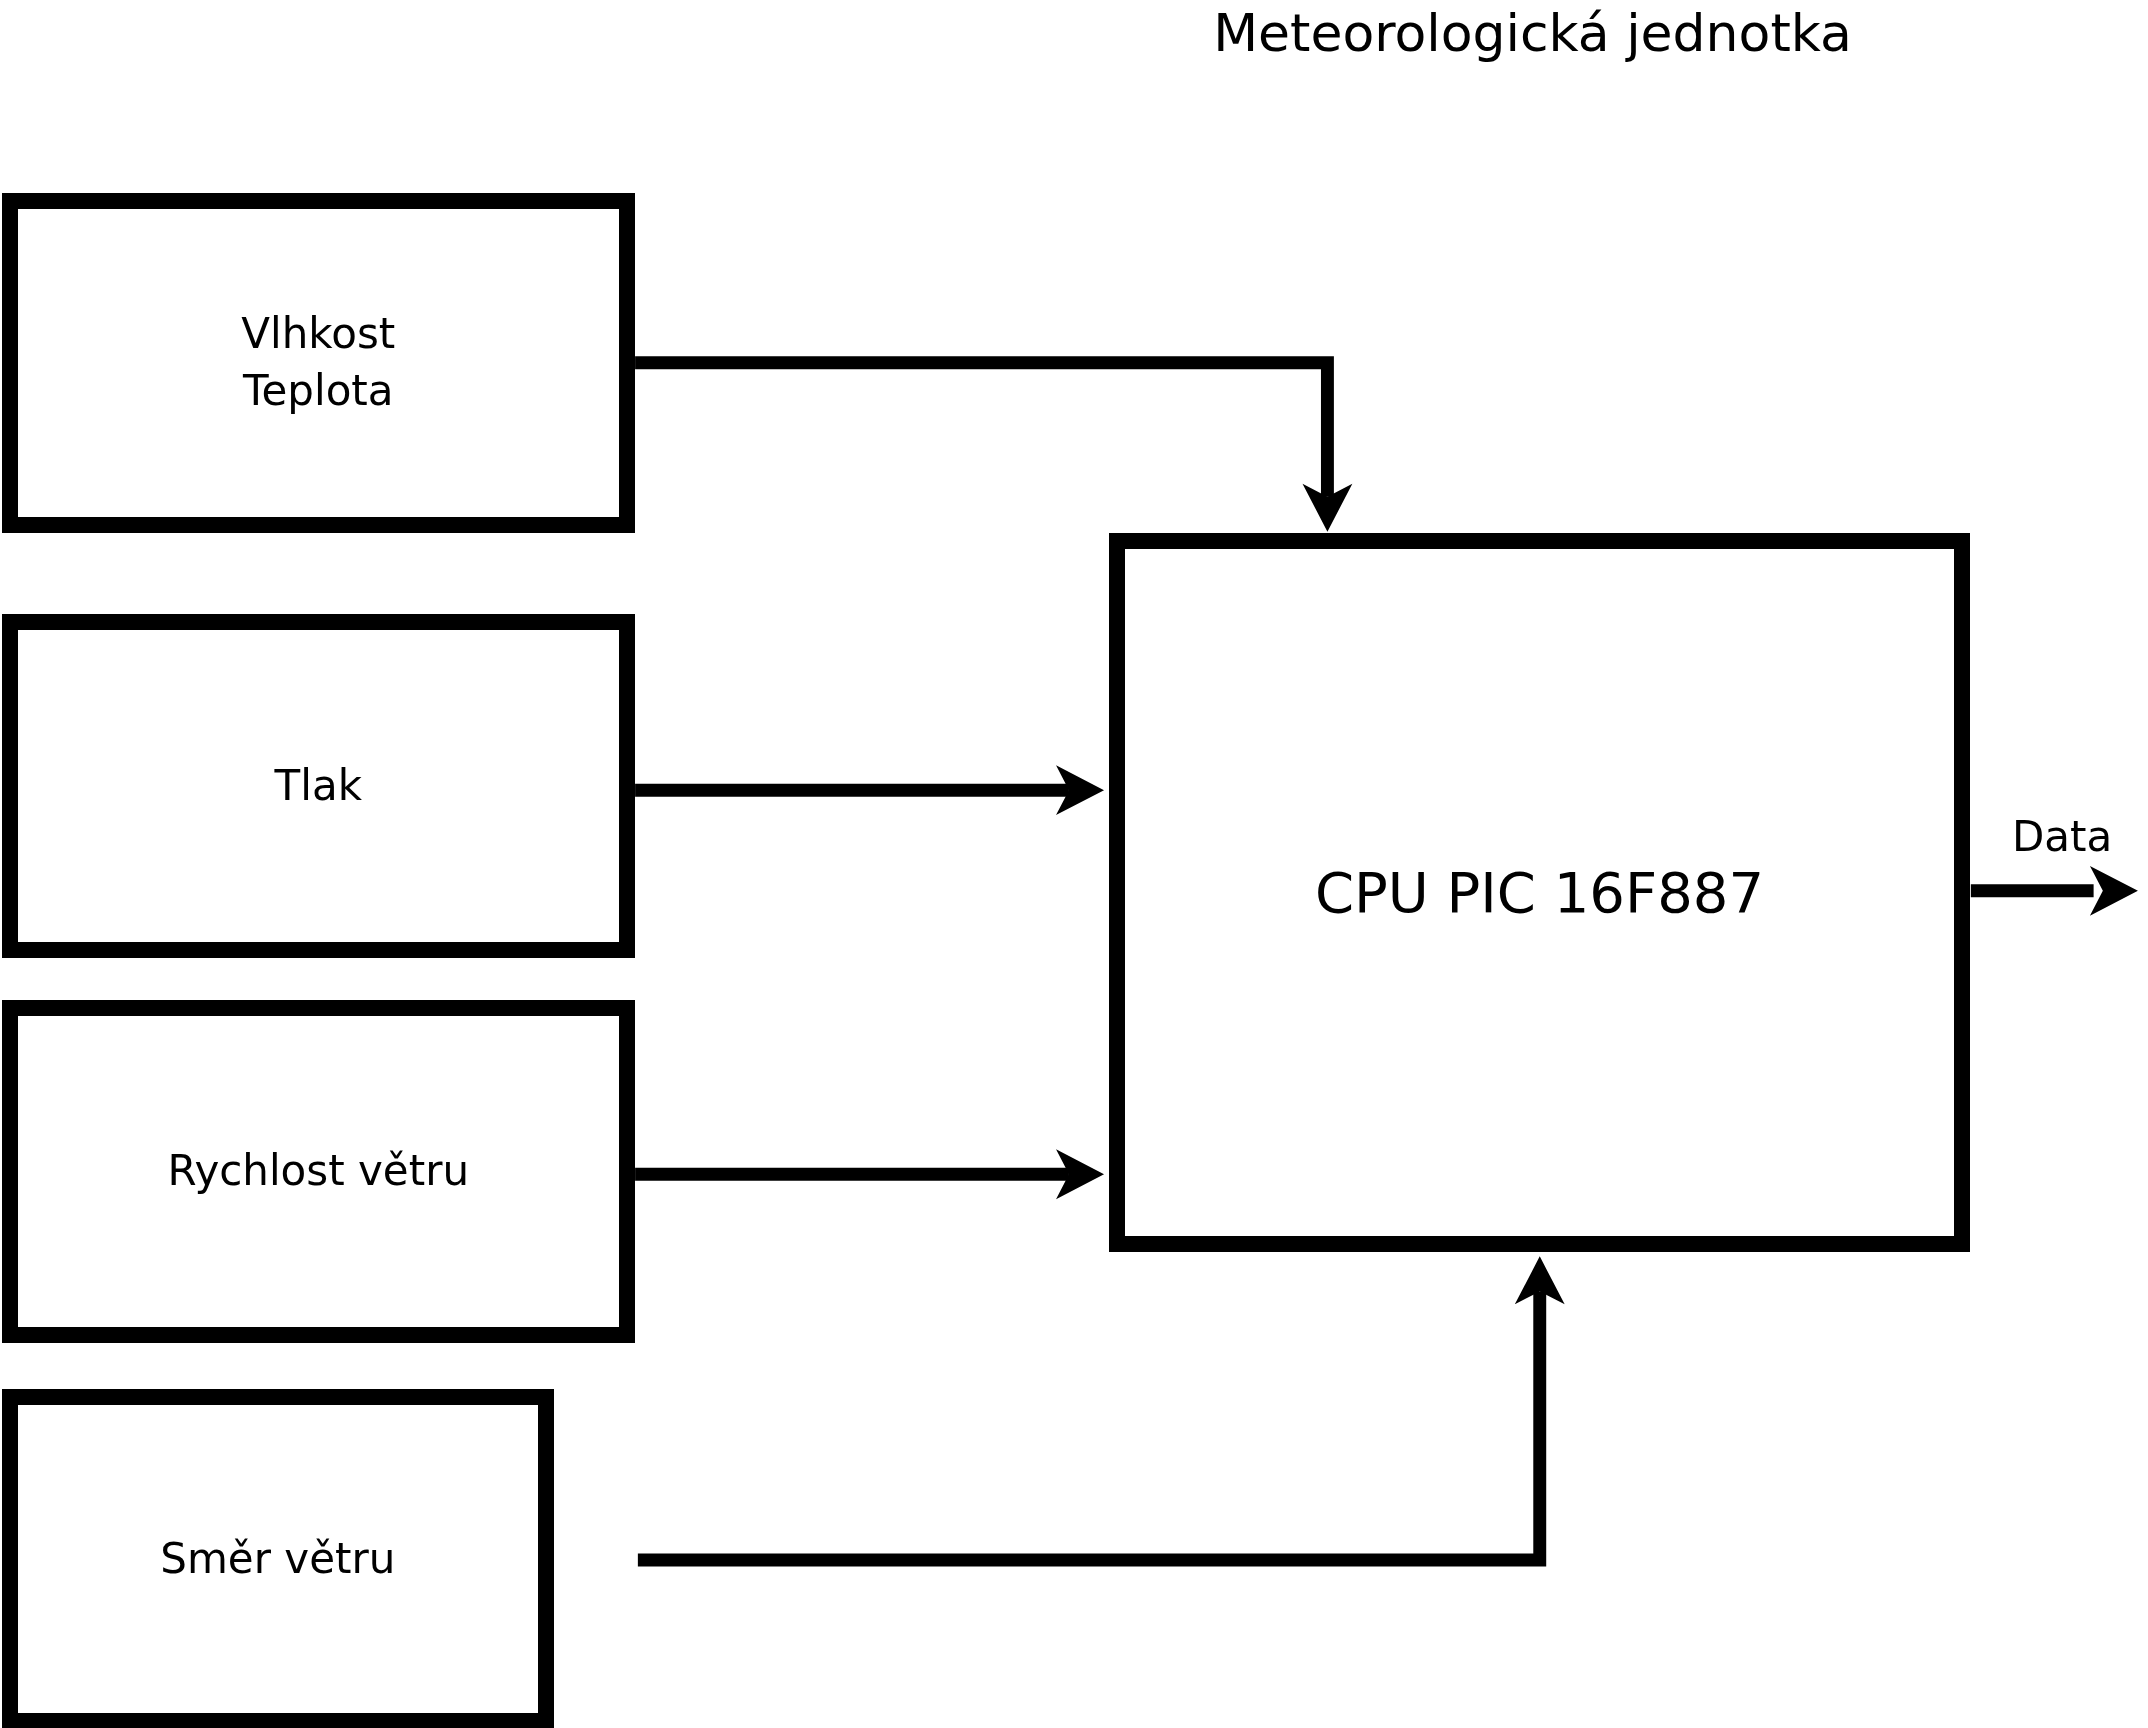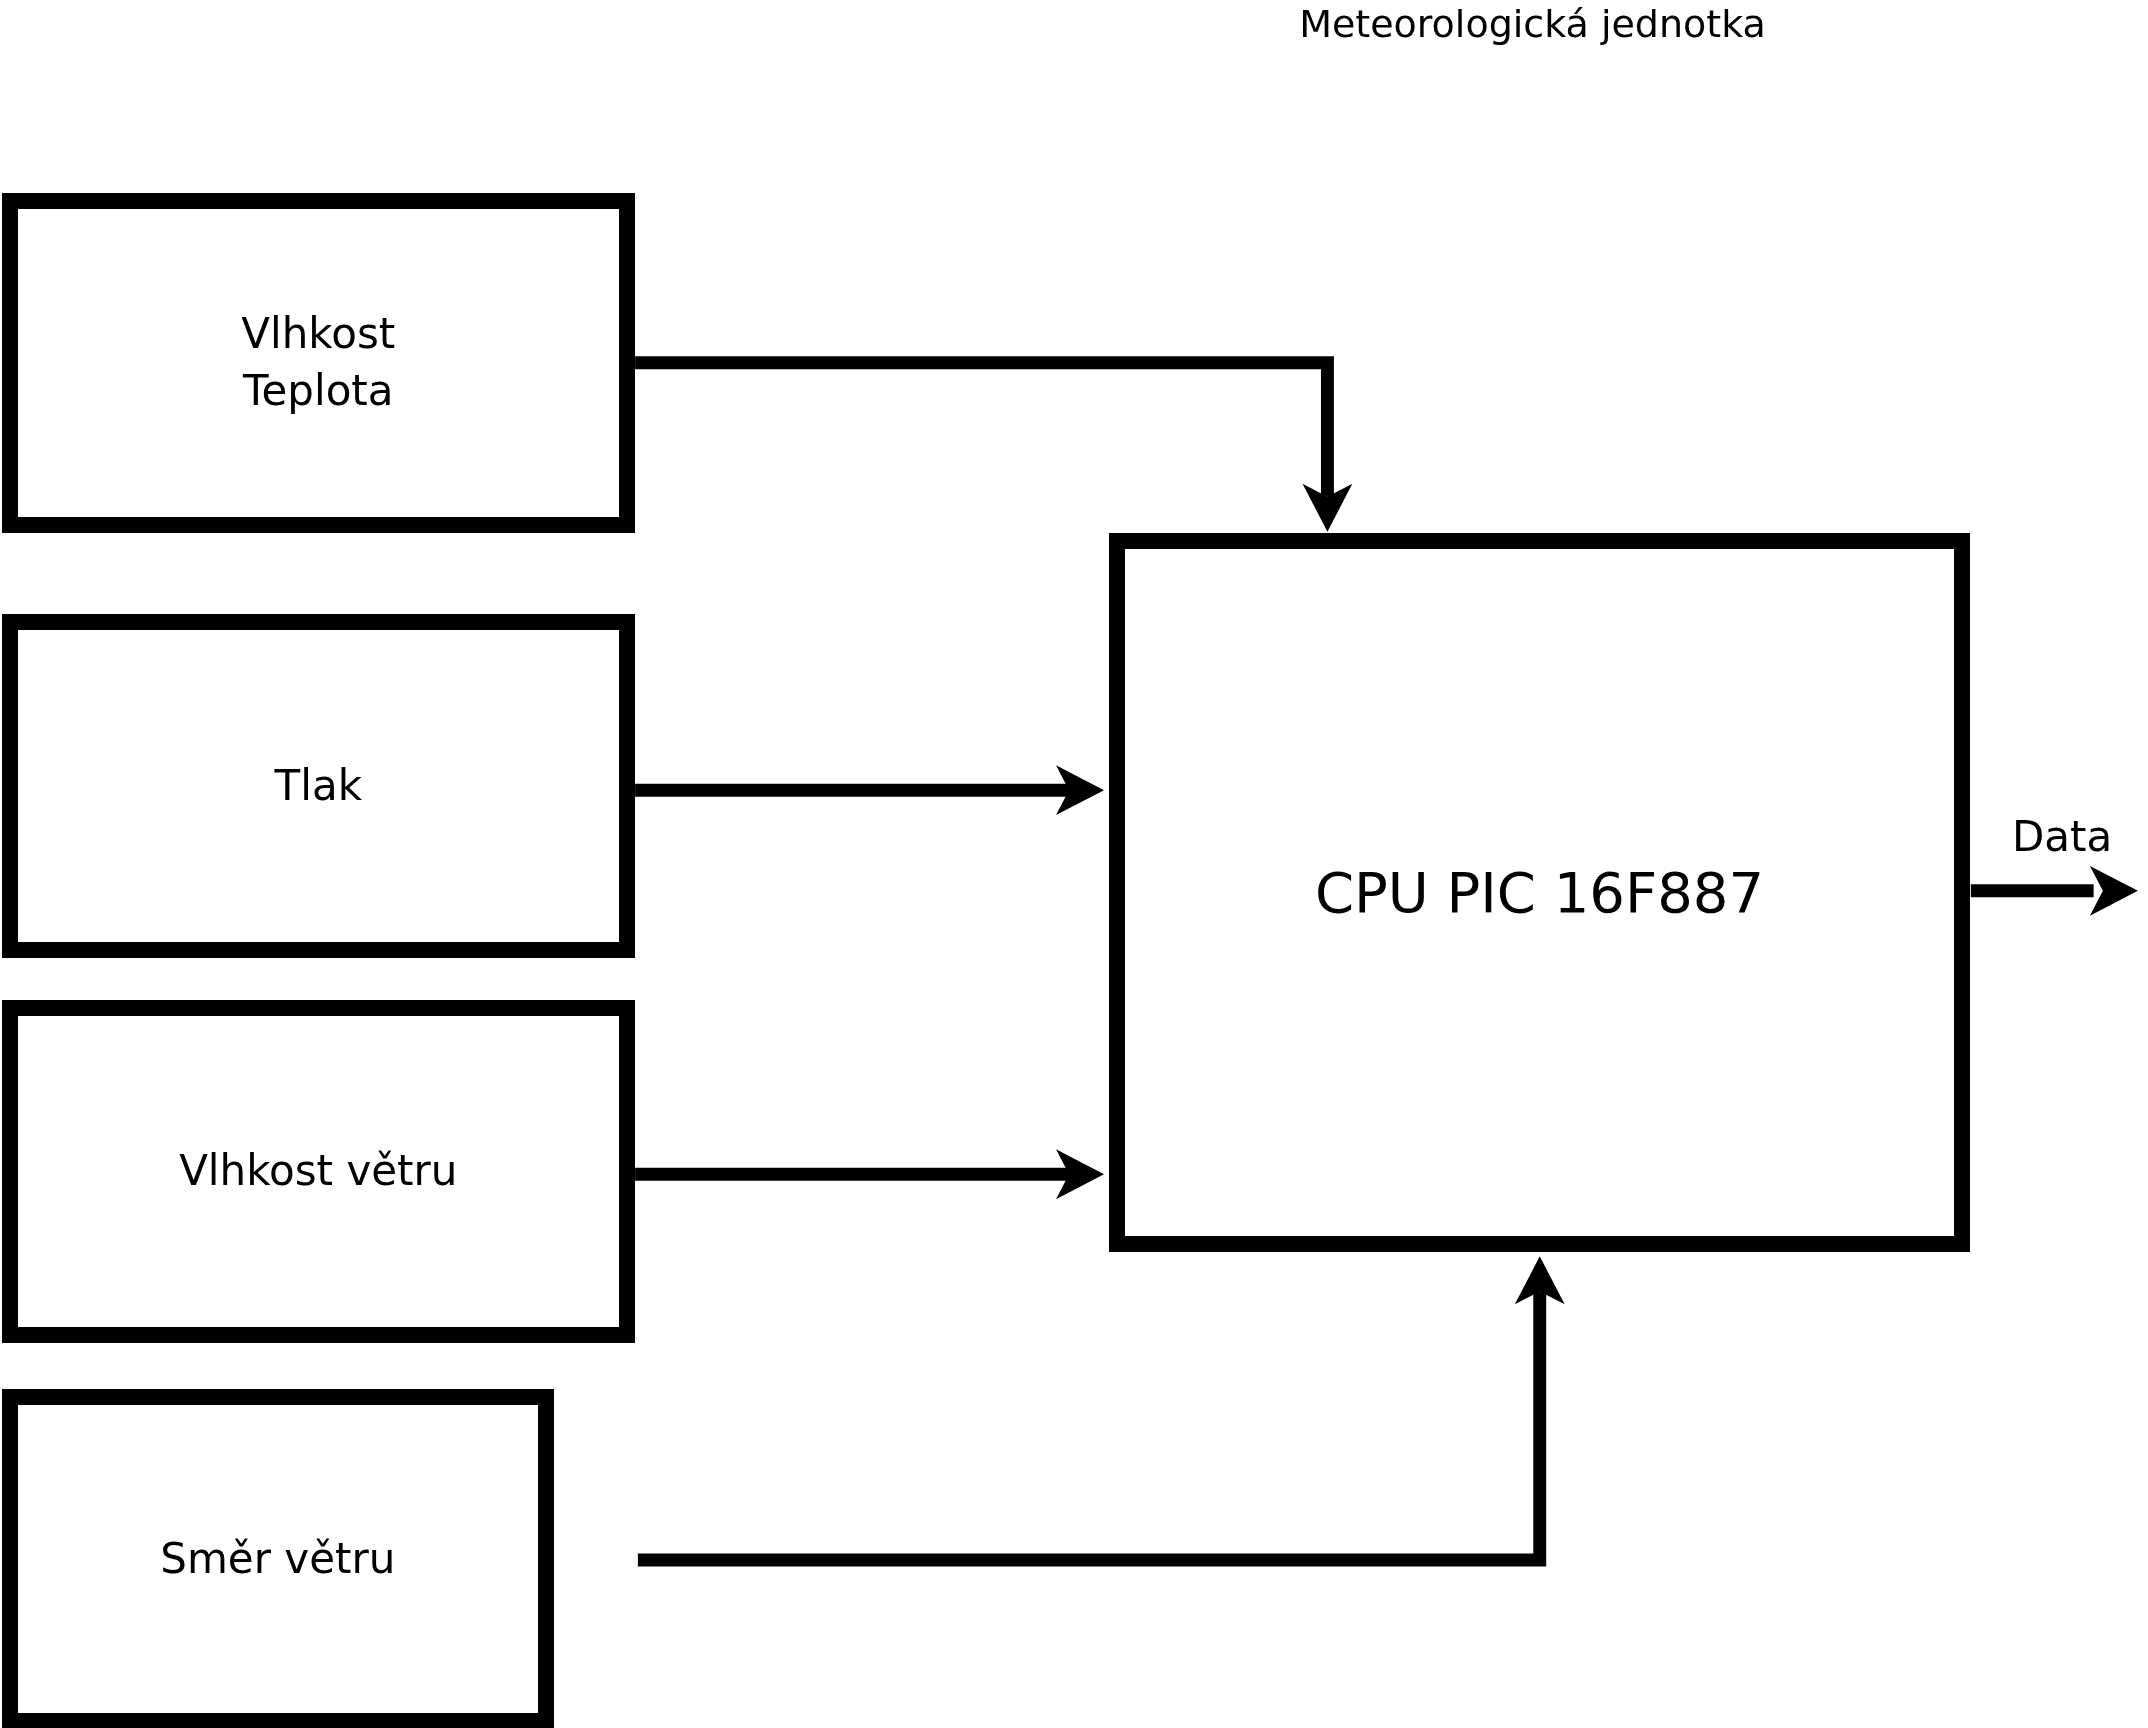--- a/index.html
+++ b/index.html
@@ -17,21 +17,21 @@
     overflow:hidden;
     font-family:"DejaVu Sans","Liberation Sans",sans-serif;
     color:var(--text);
   }
   .diagram-title{
     position:absolute;
     left:1071px;
     top:0px;
     width:923px;
     text-align:center;
-    font-size:38px;
+    font-size:52px;
     line-height:1.3;
     white-space:nowrap;
   }
   .box{
     position:absolute;
     box-sizing:border-box;
     border:16.6px solid var(--line);
     background:var(--box-fill);
     display:flex;
     align-items:center;
@@ -82,21 +82,21 @@
   <div class="box" id="box-tlak">
     <span class="label">Tlak</span>
   </div>
 
   <div class="box" id="box-vlhkost-teplota">
     <span class="label">Vlhkost
 Teplota</span>
   </div>
 
   <div class="box" id="box-rychlost-vetru">
-    <span class="label">Vlhkost větru</span>
+    <span class="label">Rychlost větru</span>
   </div>
 
   <div class="box" id="box-smer-vetru">
     <span class="label">Směr větru</span>
   </div>
 
   <div class="box" id="box-cpu">
     <span class="label">CPU PIC 16F887</span>
   </div>
 

